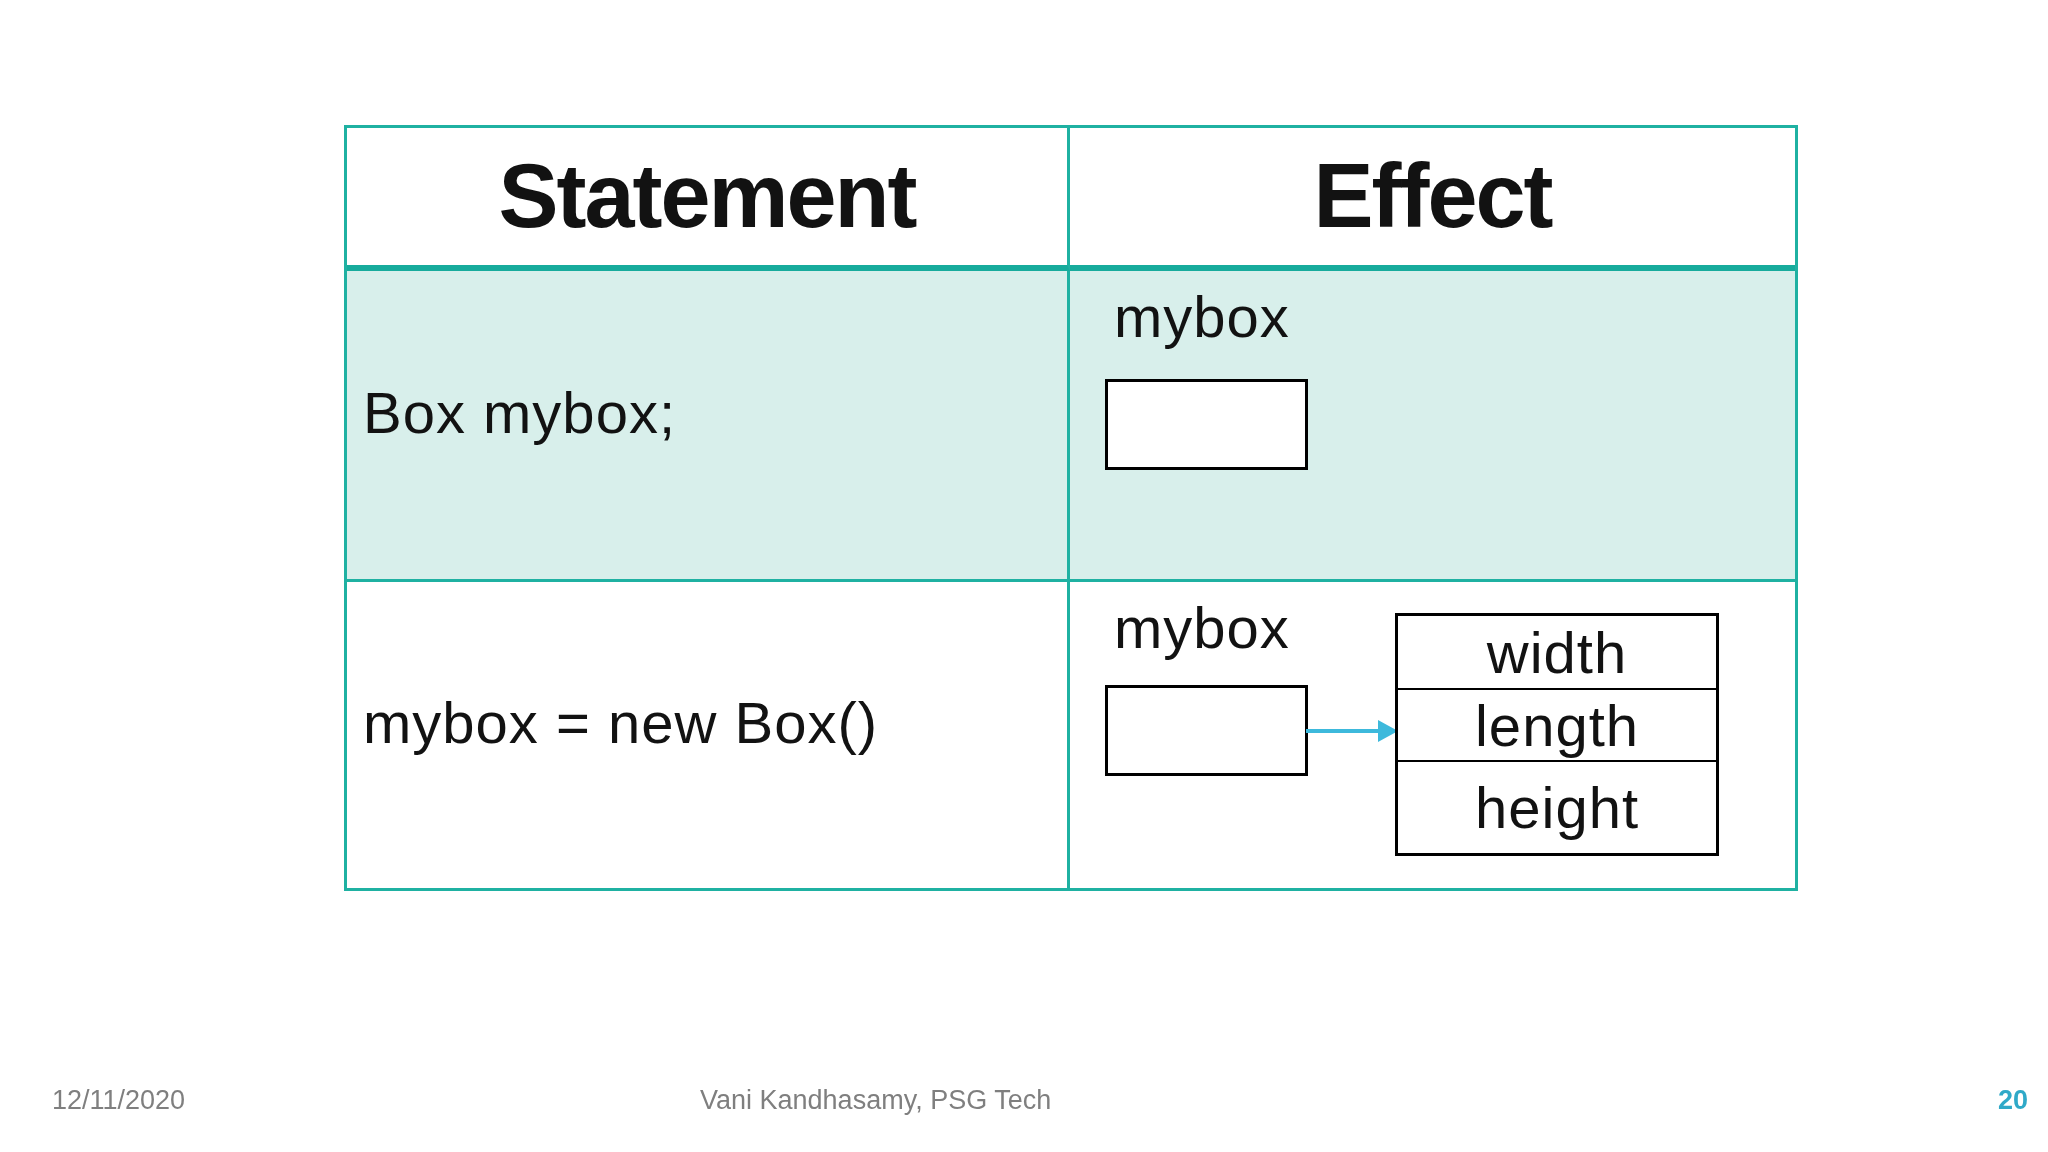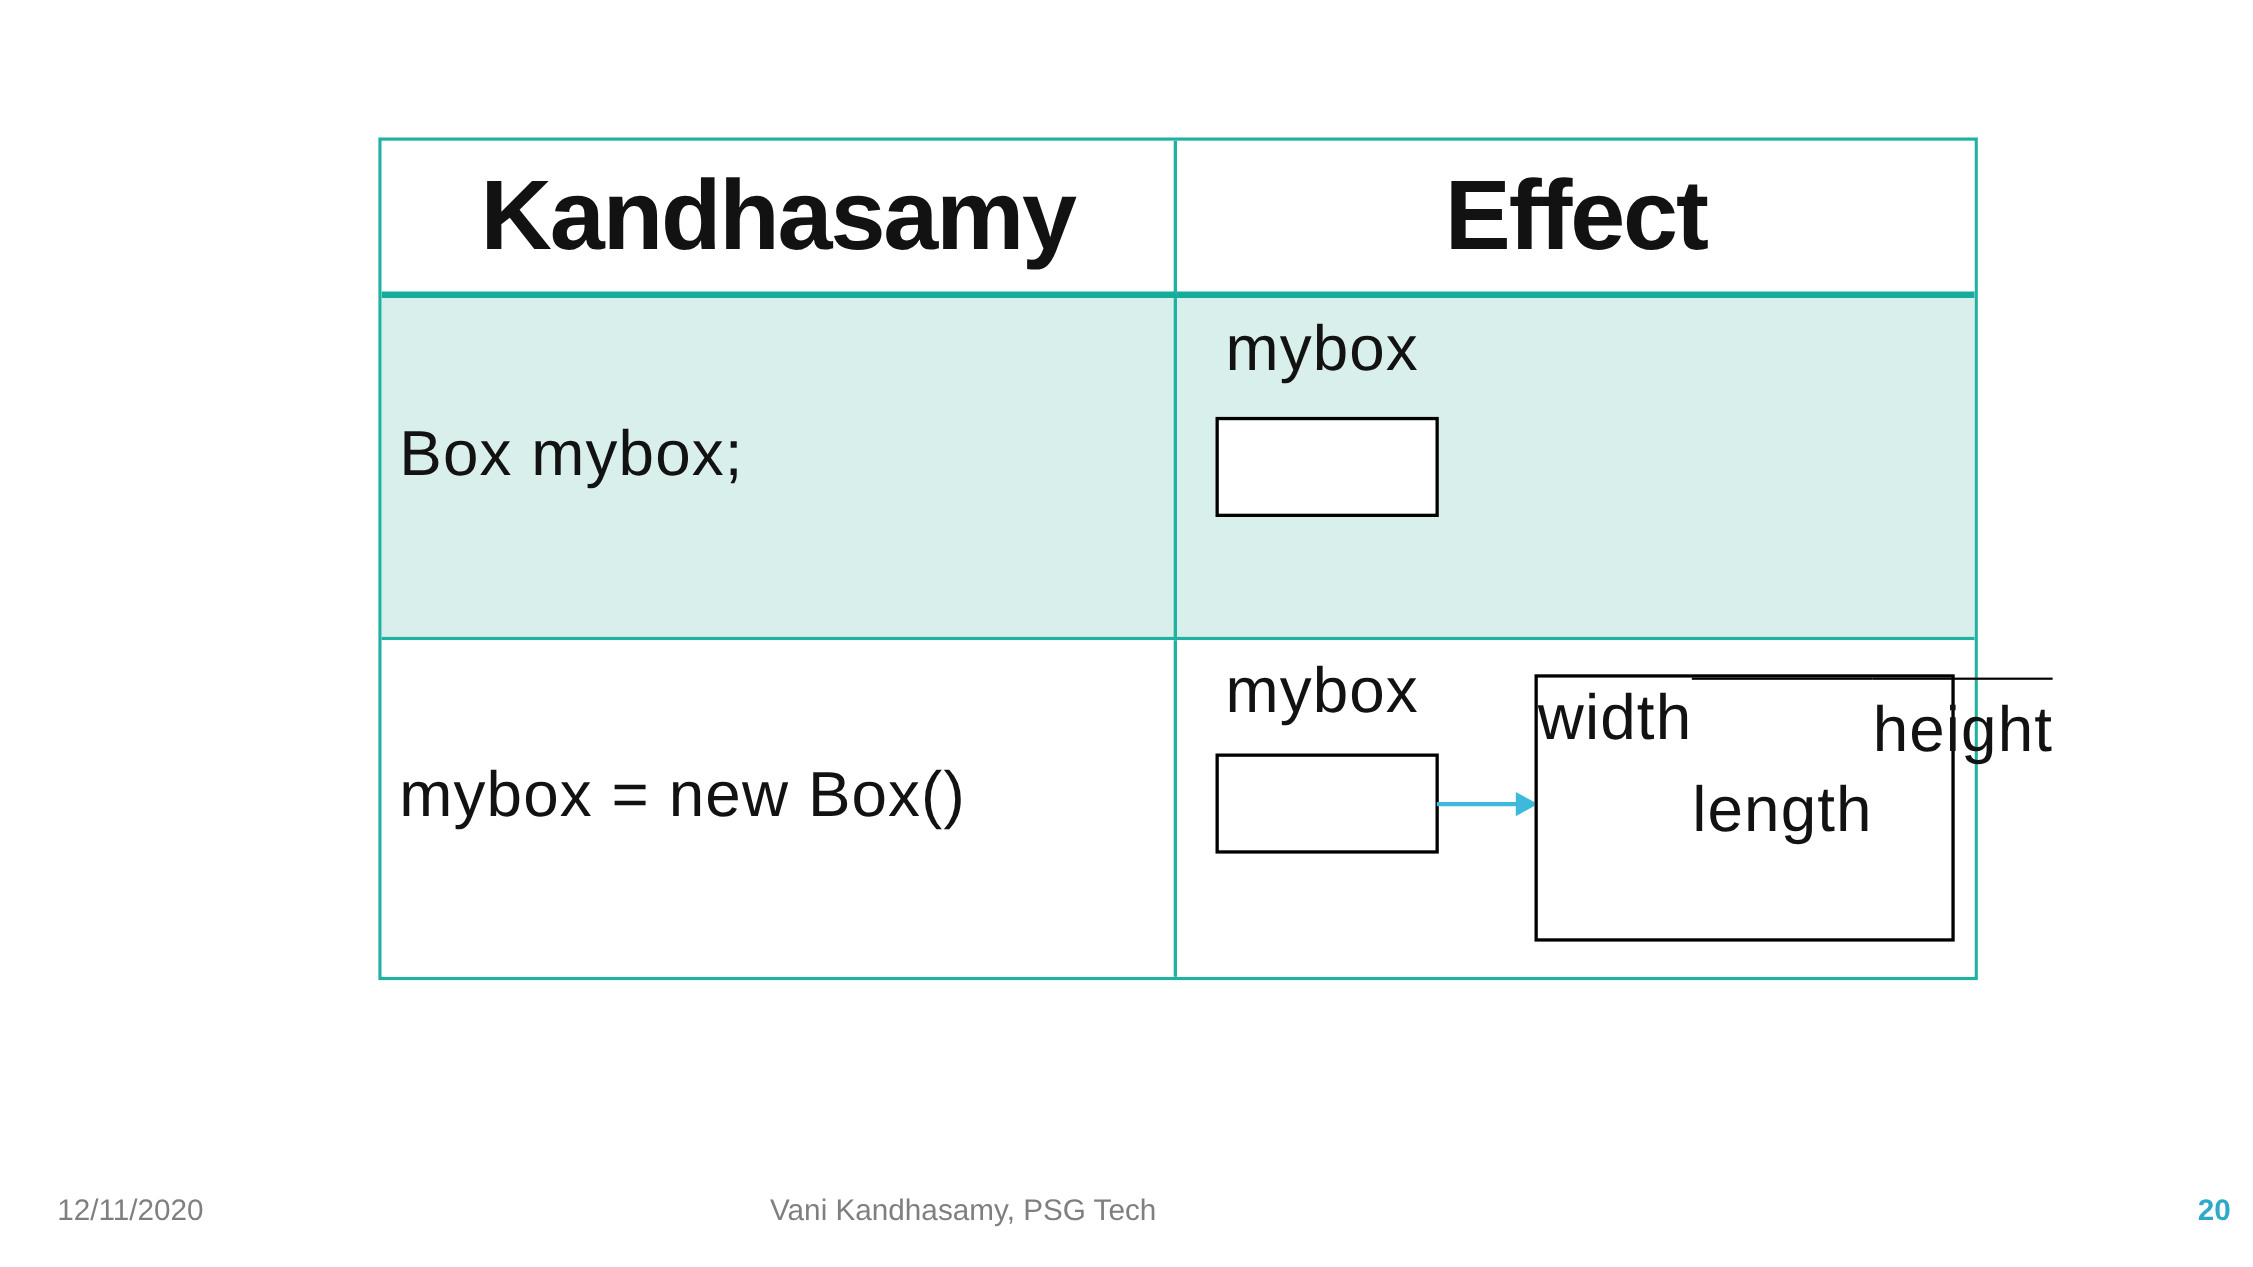--- a/index.html
+++ b/index.html
@@ -50,23 +50,23 @@
   }
   .refbox{
     position:absolute;left:35px;width:203px;height:91px;
     border:3px solid #000;background:#ffffff;
   }
   .r1 .refbox{top:108px;}
   .r2e .refbox{top:103px;}
   .arrow-wrap{position:absolute;left:236px;top:134px;width:92px;height:30px;}
   .fieldsbox{
     position:absolute;left:325px;top:31px;
-    width:382px;height:243px;
+    width:324px;height:243px;
     border:3px solid #000;background:#ffffff;
-    display:flex;flex-direction:row;
+    display:flex;flex-direction:column;
   }
   .frow{
     display:flex;align-items:center;justify-content:center;
     font-size:58px;letter-spacing:1px;color:var(--ink);
   }
   .frow-0{height:72px;}
   .frow-1{height:93px;border-top:2px solid #000;}
   .frow-2{flex:1;border-top:2px solid #000;}
 
   
@@ -75,21 +75,21 @@
   .footer-page{position:absolute;right:20px;top:1085px;font-size:27px;font-weight:bold;color:var(--pageblue);}
 </style>
 </head>
 <body>
 
 <div class="slide">
 
   <div class="tbl">
 
     <div class="cell col1 hdr">
-      <span>Kandhasamy</span>
+      <span>Statement</span>
     </div>
     <div class="cell hdr">
       <span>Effect</span>
     </div>
 
     <div class="cell col1 r1 stmt">
       <span>Box mybox;</span>
     </div>
     <div class="cell r1">
       <div class="varlabel">mybox</div>

